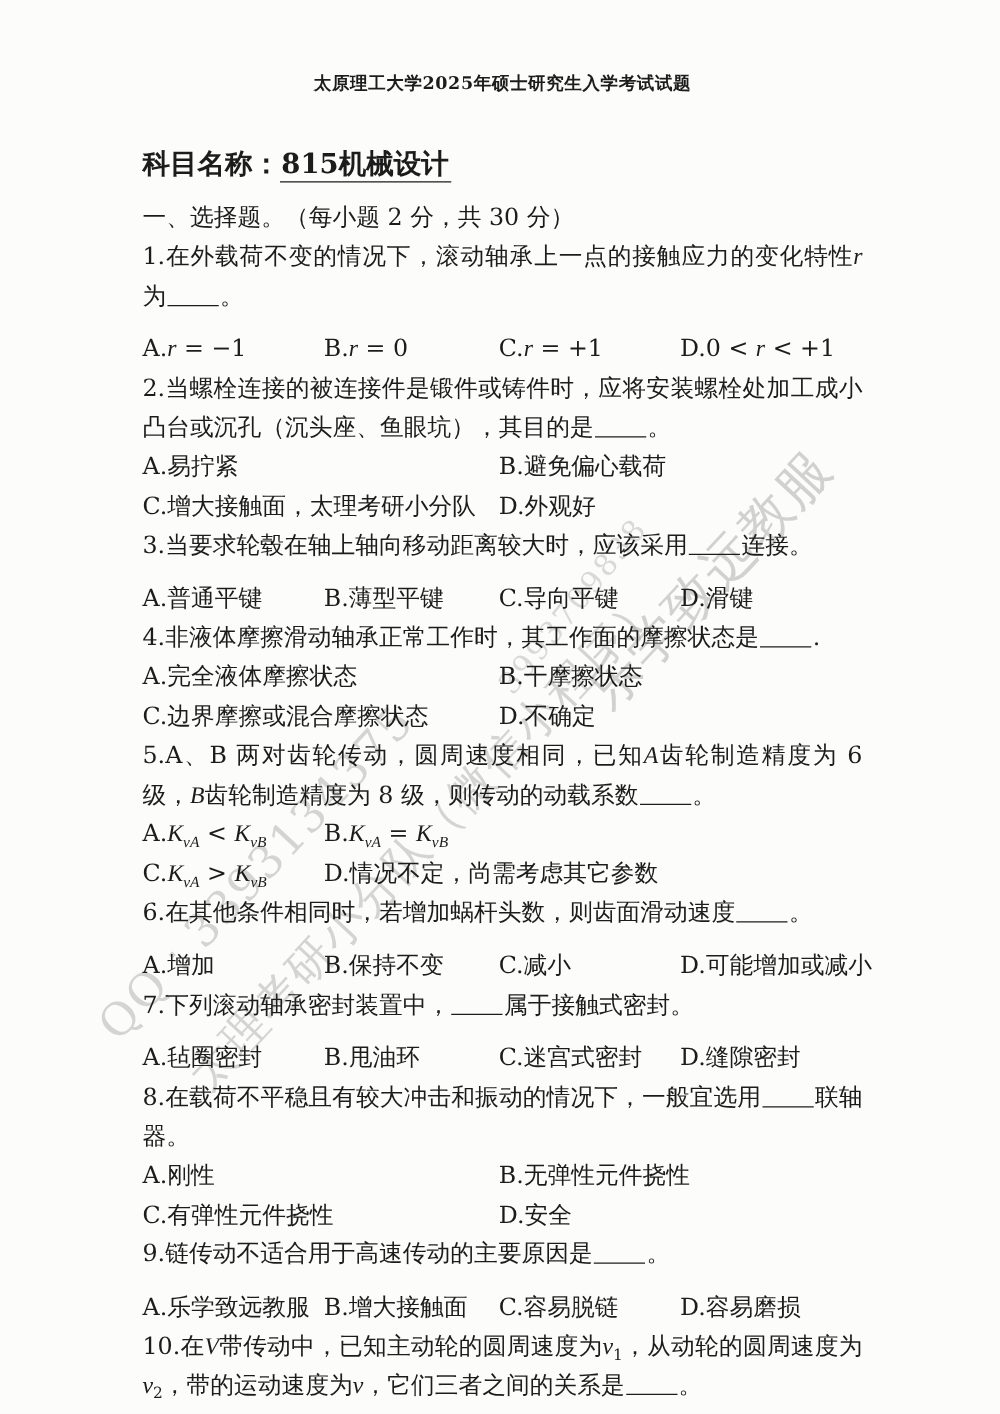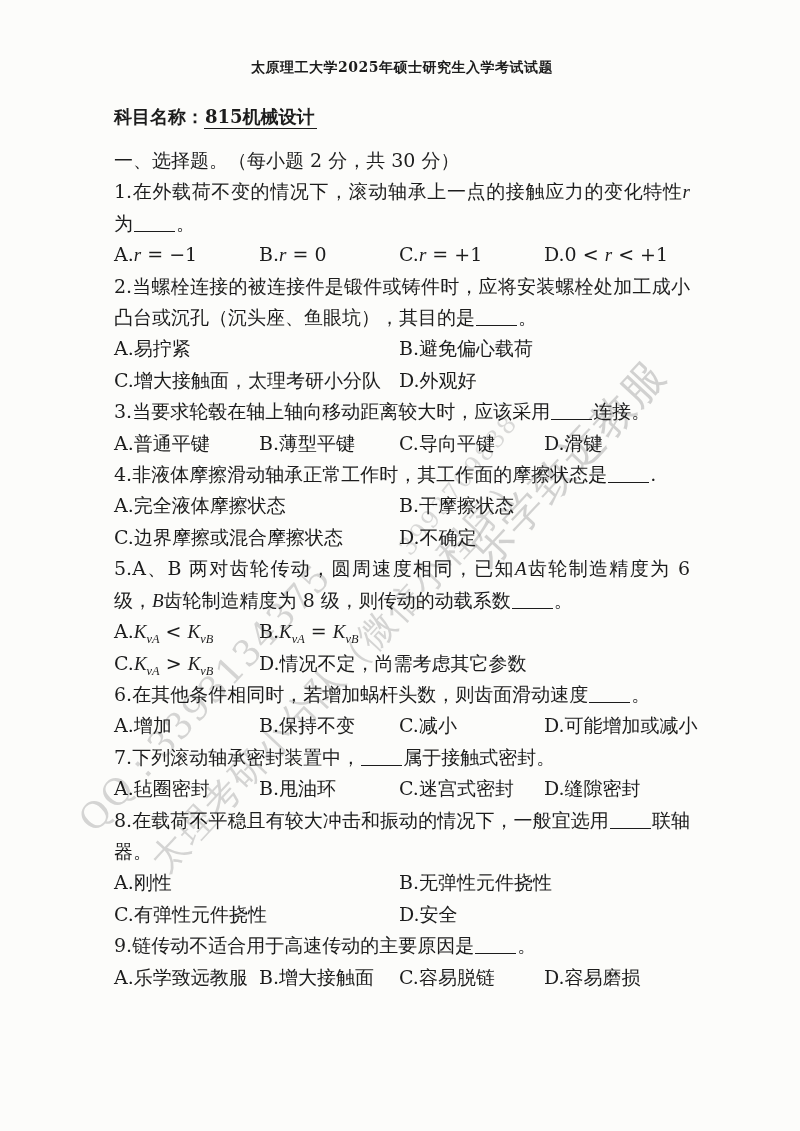--- a/index.html
+++ b/index.html
@@ -38,22 +38,22 @@
   }
   .title {
     margin: 0;
     font-size: 14px;
     font-weight: bold;
     text-align: center;
     letter-spacing: 0.5px;
     line-height: 30px;
   }
   .subject {
-    margin-top: 20px;
-    font-size: 18px;
+    margin-top: 34px;
+    font-size: 22px;
     font-weight: bold;
     line-height: 30px;
   }
   .subject .value {
     border-bottom: 1.6px solid #1c1c1c;
     padding: 0 2px 1px 1px;
   }
   .section {
     margin-top: 13px;
     font-size: 19px;
@@ -63,21 +63,21 @@
     margin: 0;
     font-size: 19px;
     line-height: 31.4px;
     text-align: justify;
   }
   .orow {
     display: grid;
     font-size: 19px;
     line-height: 31.4px;
   }
-  .r4  { grid-template-columns: 145px 140px 145px 1fr; }
+  .r4  { grid-template-columns: 145px 140px 145px 1fr; margin-top: 11px; }
   .r2w { grid-template-columns: 285px 1fr; }
   .r2n { grid-template-columns: 145px 1fr; }
   .opt { white-space: nowrap; }
   .it  { font-style: italic; font-family: "Liberation Serif", "DejaVu Serif", serif; }
   sub  { font-size: 0.65em; line-height: 0; }
   sub.it { font-style: italic; }
   .blank {
     display: inline-block;
     width: 41px;
     height: 3px;
@@ -188,16 +188,19 @@
         </div>
         <div>
           <p class="stem">9.链传动不适合用于高速传动的主要原因是<span class="blank"></span>。</p>
           <div class="orow r4">
             <span class="opt">A.乐学致远教服</span>
             <span class="opt">B.增大接触面</span>
             <span class="opt">C.容易脱链</span>
             <span class="opt">D.容易磨损</span>
           </div>
         </div>
+        <div>
+          <p class="stem">10.在<span class="it">V</span>带传动中，已知主动轮的圆周速度为<span class="it">v</span><sub>1</sub>，从动轮的圆周速度为<span class="it">v</span><sub>2</sub>，带的运动速度为<span class="it">v</span>，它们三者之间的关系是<span class="blank"></span>。</p>
+        </div>
       </div>
   </div>
 
 </div>
 
 </body></html>

